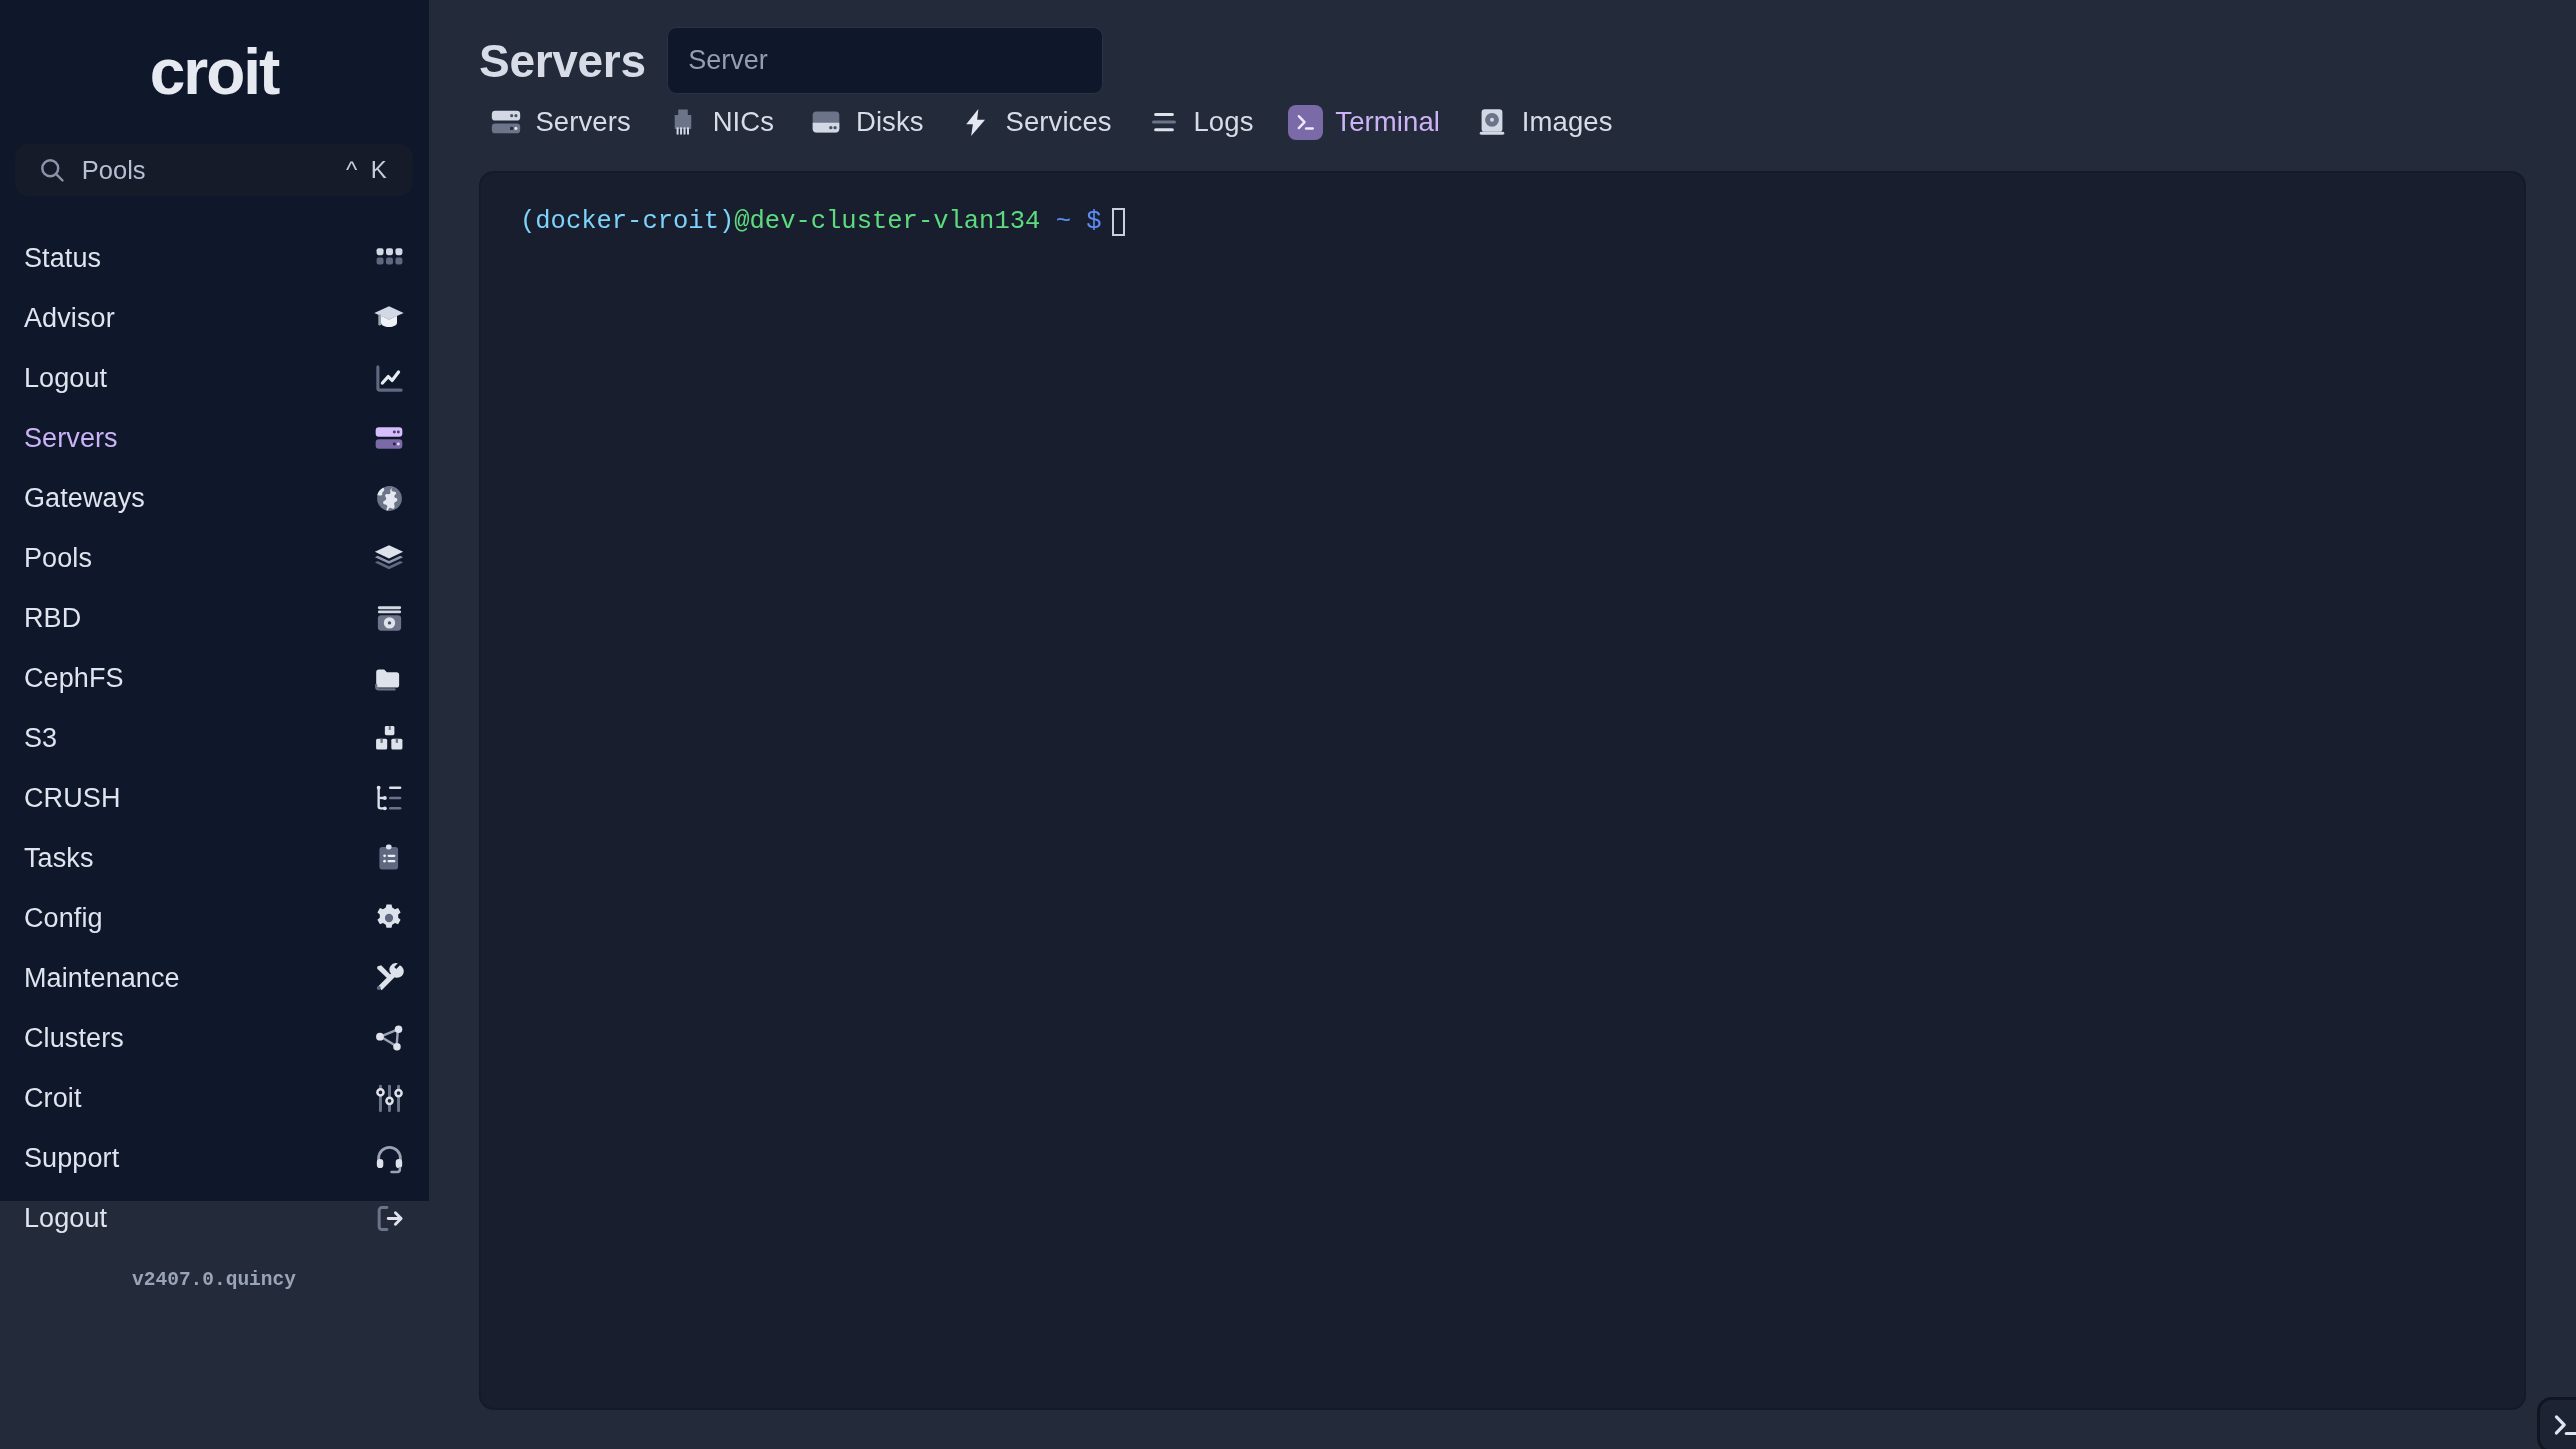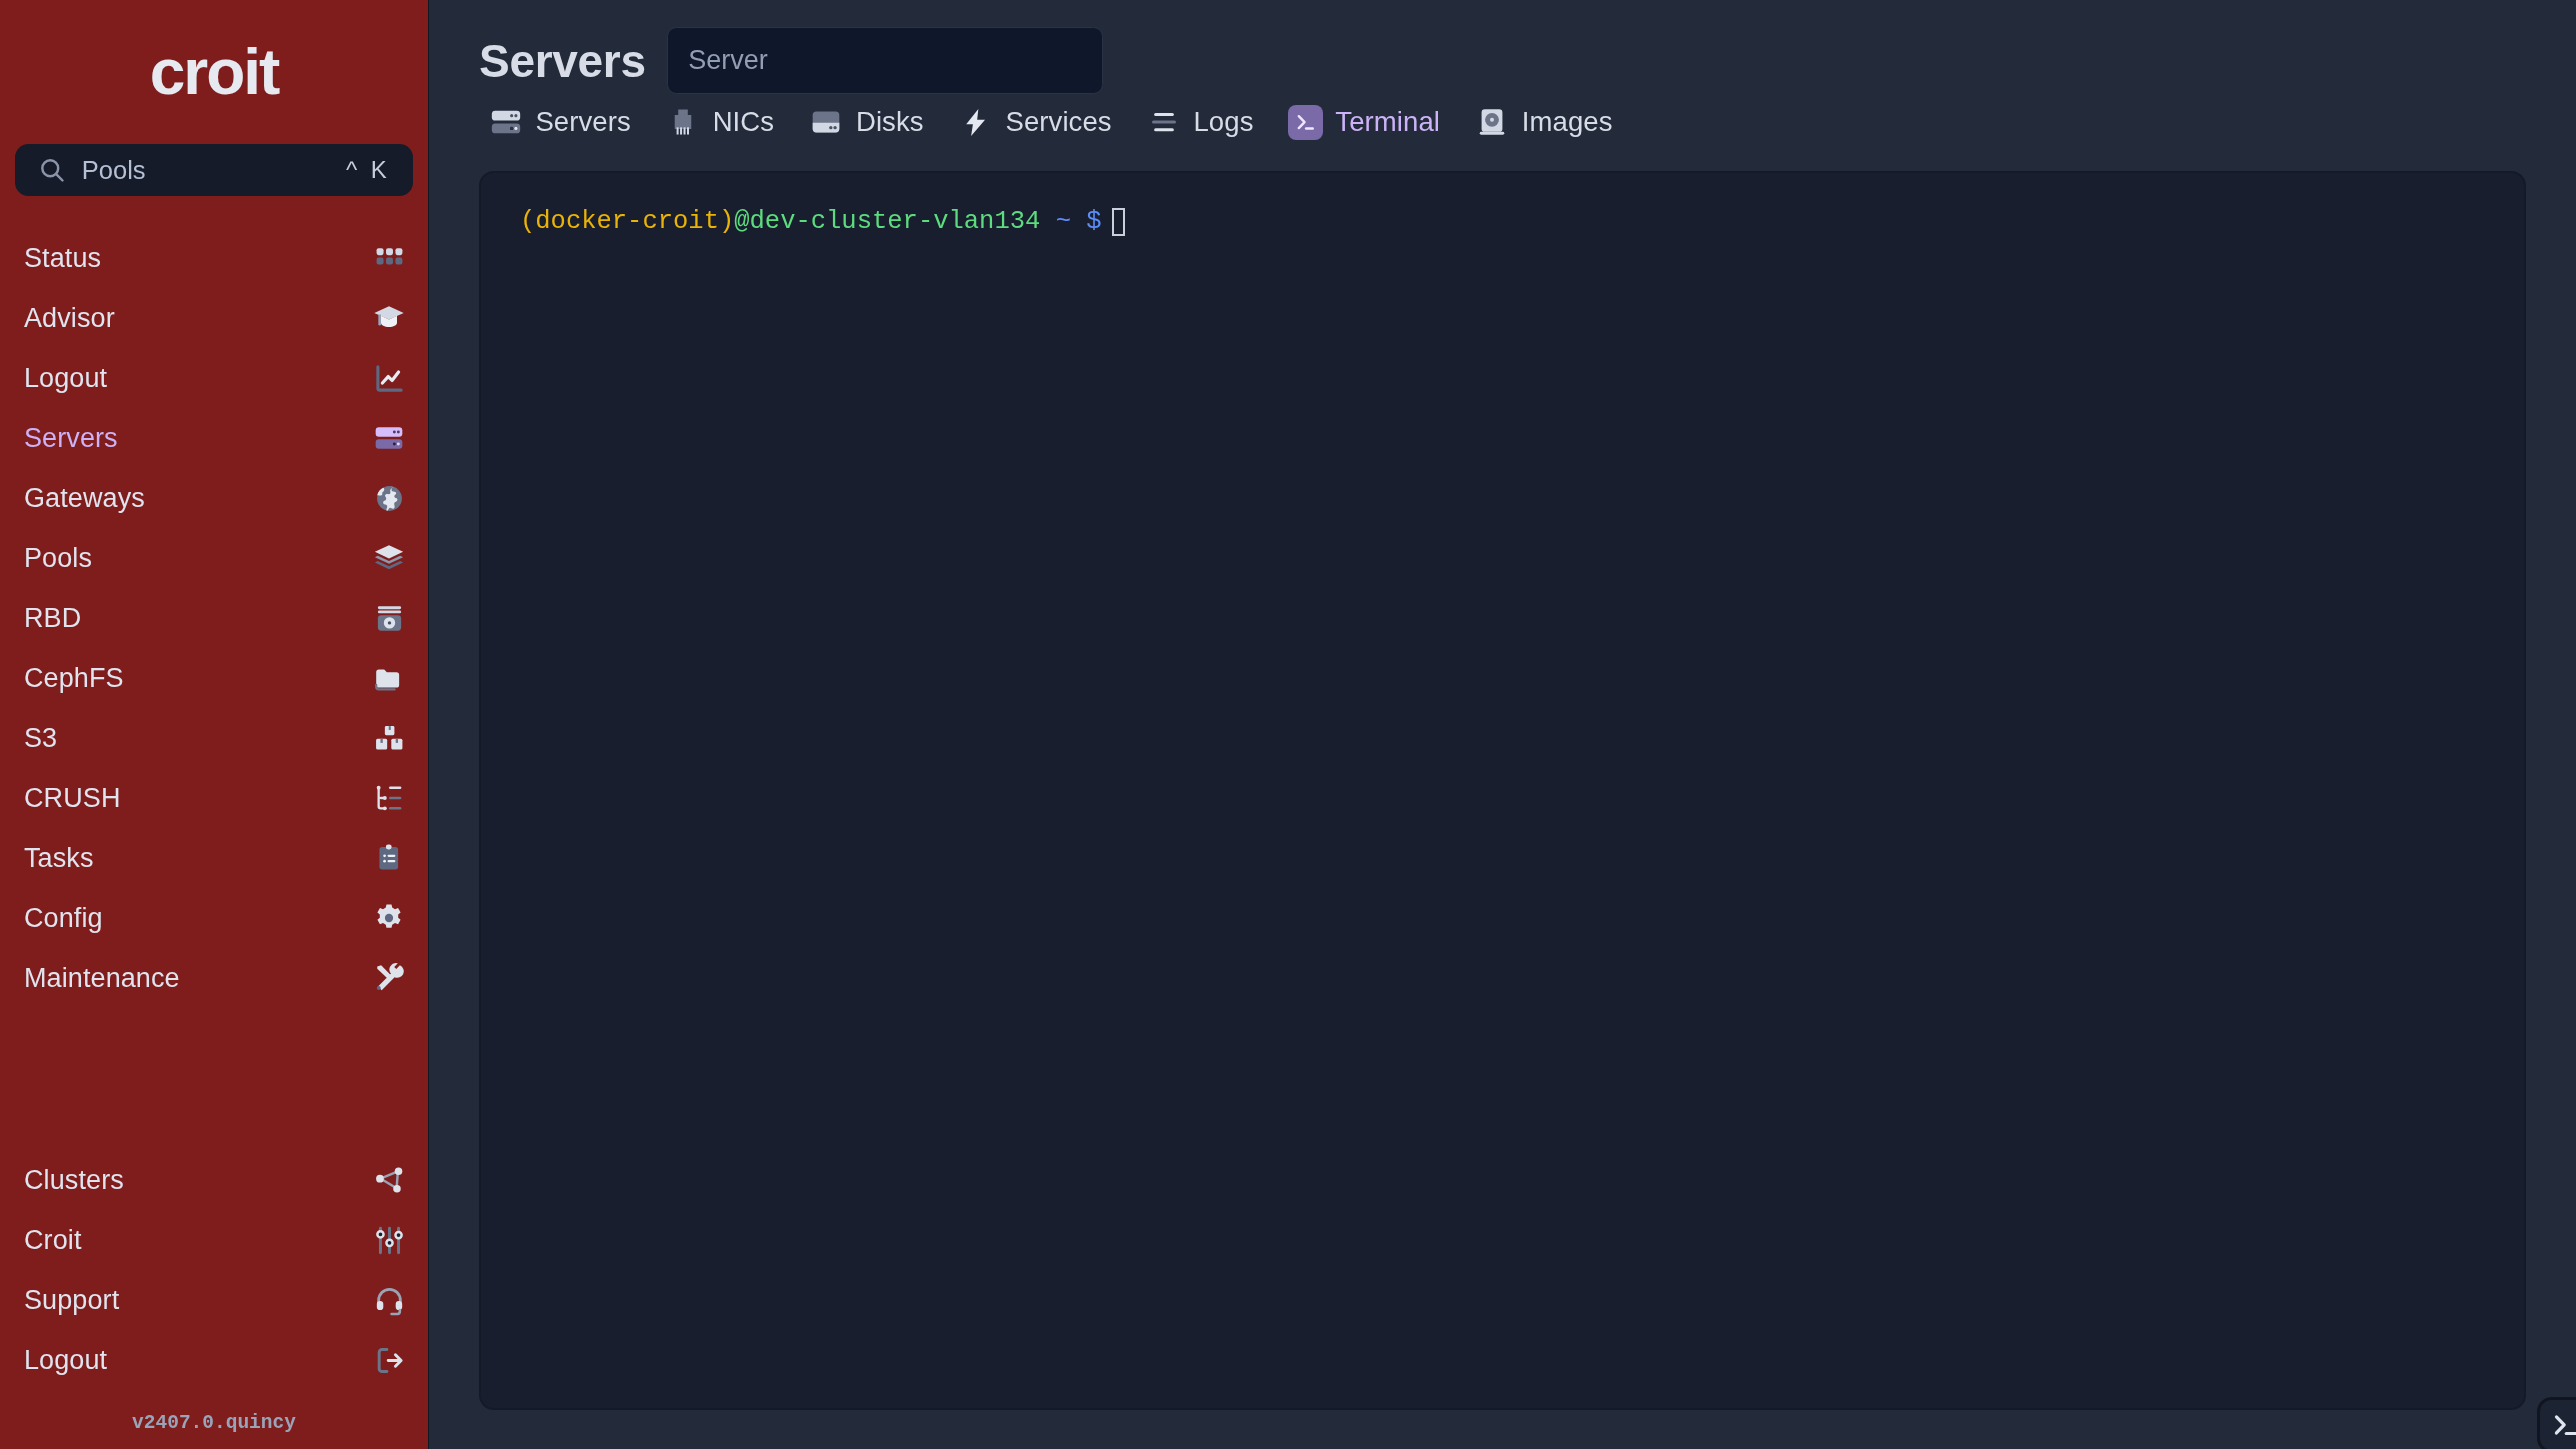--- a/index.html
+++ b/index.html
@@ -15,23 +15,23 @@
 
   #app {
     display: flex;
     width: 2576px;
     height: 1449px;
   }
 
   
   #sidebar {
     width: 429px;
-    height: 1449px;
+    height: 1201px;
     flex: 0 0 429px;
-    background: #7f1d1d;
+    background: #0f172a;
     border-right: 1.3px solid #121724;
     display: flex;
     flex-direction: column;
     position: relative;
   }
 
   .logo-wrap {
     height: 144px;
     display: flex;
     align-items: center;
@@ -200,21 +200,21 @@
     position: relative;
   }
   .term-line {
     font-family: "Liberation Mono", monospace;
     font-size: 25.5px;
     line-height: 1.1;
     white-space: pre;
     display: flex;
     align-items: center;
   }
-  .t-red   { color: #eab308; }
+  .t-red   { color: #7dd3fc; }
   .t-green { color: #5ddc7f; }
   .t-blue  { color: #5b8cf7; }
   .t-cursor {
     display: inline-block;
     width: 12.7px;
     height: 28px;
     border: 2px solid #c9cfdb;
     margin-left: 10.7px;
     background: transparent;
   }

